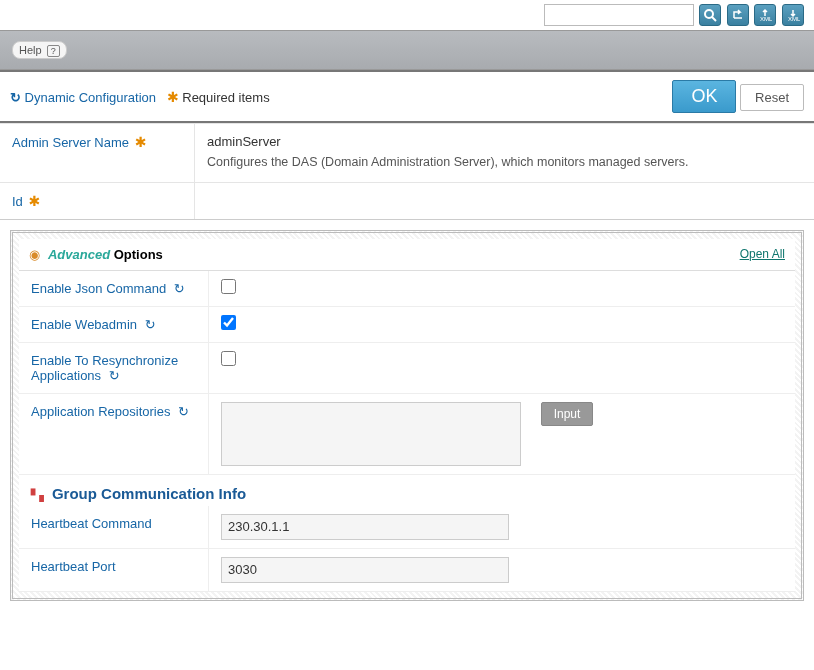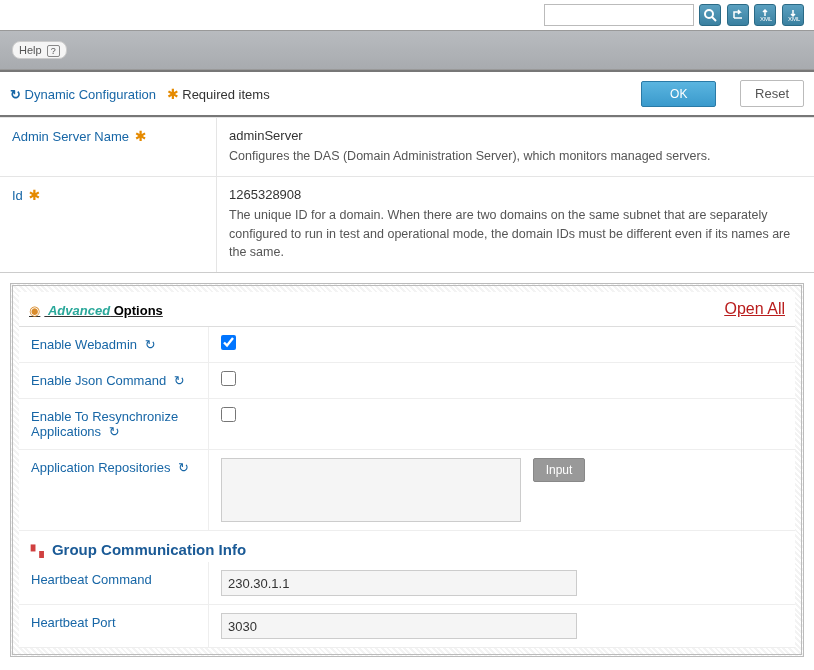--- a/index.html
+++ b/index.html
@@ -47,75 +47,75 @@
   .action-row {
     border-top: 2px solid #777; border-bottom: 2px solid #777;
     padding: 8px 10px; display: flex; align-items: center; justify-content: space-between; gap: 25px;
   }
   .legend { font-size: 13px; color: #333; }
   .legend .dyn { color: #1766a6; }
   .legend .dyn-icon { color:#1766a6; font-weight:bold; }
   .legend .req-icon { color:#e58a00; font-size:14px; }
   .btn-ok {
     background: linear-gradient(#5bb5e0,#3a9acc); border: 1px solid #2a7aa6;
-    color: #fff; padding: 5px 28px; border-radius: 2px; cursor: pointer; font-size: 12px;
+    color: #fff; padding: 5px 18px; border-radius: 2px; cursor: pointer; font-size: 18px;
   }
   .btn-reset {
     background: #fff; border: 1px solid #bbb; color: #555;
-    padding: 5px 14px; border-radius: 2px; cursor: pointer; font-size: 13px; margin-left: 20px;
+    padding: 5px 14px; border-radius: 2px; cursor: pointer; font-size: 13px; margin-left: 0;
   }
 
   
   .fields { border-bottom: 1px solid #ccc; }
   .field-row { display: flex; border-top: 1px solid #e5e5e5; }
   .field-label {
-    width: 217px; padding: 10px 12px; color: #1766a6; font-size: 13px;
+    width: 195px; padding: 10px 12px; color: #1766a6; font-size: 13px;
     border-right: 1px solid #e5e5e5;
   }
   .field-label .req-icon { color:#e58a00; font-size:14px; margin-left:2px; }
   .field-body { flex: 1; padding: 10px 12px; }
   .field-value { color: #333; display:block; margin-bottom:4px; }
   .field-desc { color: #555; font-size: 12.5px; line-height: 1.5; margin-top: 44px; }
 
   
   .adv-wrap { padding: 10px; }
   .adv-panel {
     border: 3px double #bbb; background: #f7f7f7; padding: 6px;
     background-image: repeating-linear-gradient(45deg,#f3f3f3 0,#f3f3f3 2px,#fff 2px,#fff 4px);
   }
   .adv-inner { background: #fff; }
   .adv-header {
     padding: 8px 10px; border-bottom: 1px solid #ddd;
-    display: flex; align-items: flex-end; justify-content: space-between; text-decoration: underline;
+    display: flex; align-items: center; justify-content: space-between;
   }
   .adv-header .title .adv { color: #2aa89a; font-style: italic; font-weight: bold; }
   .adv-header .title .opt { color: #000; font-weight: bold; }
   .adv-header .shield { color: #d98b2a; margin-right: 4px; }
-  .open-all { color: #b91c1c; font-size: 16px; cursor: pointer; text-decoration: underline; margin-left: 12px; }
+  .open-all { color: #0f766e; font-size: 12px; cursor: pointer; text-decoration: underline; margin-left: 12px; }
 
   .adv-row { display: flex; border-bottom: 1px solid #eee; }
   .adv-label {
     width: 190px; padding: 10px 12px; color: #1766a6; font-size: 13px;
     border-right: 1px solid #eee;
   }
   .adv-label .sync { color:#1766a6; margin-left:4px; }
   .adv-body { flex: 1; padding: 8px 12px; }
   .adv-body input[type="text"] {
-    width: 356px; height: 26px; padding: 2px 6px;
+    width: 288px; height: 26px; padding: 2px 6px;
     background: #f5f5f5; border: 1px solid #ccc; color:#333; font-size:13px;
   }
   .adv-body textarea {
     width: 300px; height: 64px; padding: 4px 6px;
     background: #f5f5f5; border: 1px solid #ccc; resize: none;
     vertical-align: top;
   }
   .btn-input {
     background: #999; border: 1px solid #888; color: #fff;
     padding: 4px 12px; border-radius: 2px; cursor: pointer;
-    font-size: 12px; margin-left: 8px; vertical-align: top; text-align: right;
+    font-size: 12px; margin-left: 16px; vertical-align: top; text-align: right;
   }
   .section-title {
     padding: 10px 12px 4px 12px; color: #1a5a96; font-size: 15px; font-weight: bold;
   }
   .section-title .flag { color: #d04040; margin-right: 4px; font-size: 11px; }
   input[type="checkbox"] { width: 15px; height: 15px; }
 </style>
 </head>
 <body>
 
@@ -178,56 +178,52 @@
       </div>
       <div class="field-body">
         <span class="field-value">adminServer</span>
         <span class="field-desc">Configures the DAS (Domain Administration Server), which monitors managed servers.</span>
       </div>
     </div>
     <div class="field-row">
       <div class="field-label">
         <span>Id</span>
         <span class="req-icon">✱</span>
-      </div>
-      <div class="field-body">
-        <span class="field-value">1265328908</span>
-        <span class="field-desc">The unique ID for a domain. When there are two domains on the same subnet that are separately configured to run in test and operational mode, the domain IDs must be different even if its names are the same.</span>
       </div>
     </div>
   </div>
 
   <div class="adv-wrap">
     <div class="adv-panel">
       <div class="adv-inner">
         <div class="adv-header">
           <span class="title">
             <span class="shield">◉</span>
             <span class="adv">Advanced</span><span class="opt"> Options</span>
           </span>
           <span class="open-all">Open All</span>
         </div>
 
         <div class="adv-row">
           <div class="adv-label">
+            <span>Enable Json Command</span>
+            <span class="sync">↻</span>
+          </div>
+          <div class="adv-body">
+            <input type="checkbox" style="">
+          </div>
+        </div>
+
+        <div class="adv-row">
+          <div class="adv-label">
             <span>Enable Webadmin</span>
             <span class="sync">↻</span>
           </div>
           <div class="adv-body">
             <input type="checkbox" checked="" style="">
-          </div>
-        </div>
-
-        <div class="adv-row">
-          <div class="adv-label">
-            <span>Enable Json Command</span>
-            <span class="sync">↻</span>
-          </div>
-          <div class="adv-body">
-            <input type="checkbox" style="">
           </div>
         </div>
 
         <div class="adv-row">
           <div class="adv-label">
             <span>Enable To Resynchronize Applications</span>
             <span class="sync">↻</span>
           </div>
           <div class="adv-body">
             <input type="checkbox" style="">

